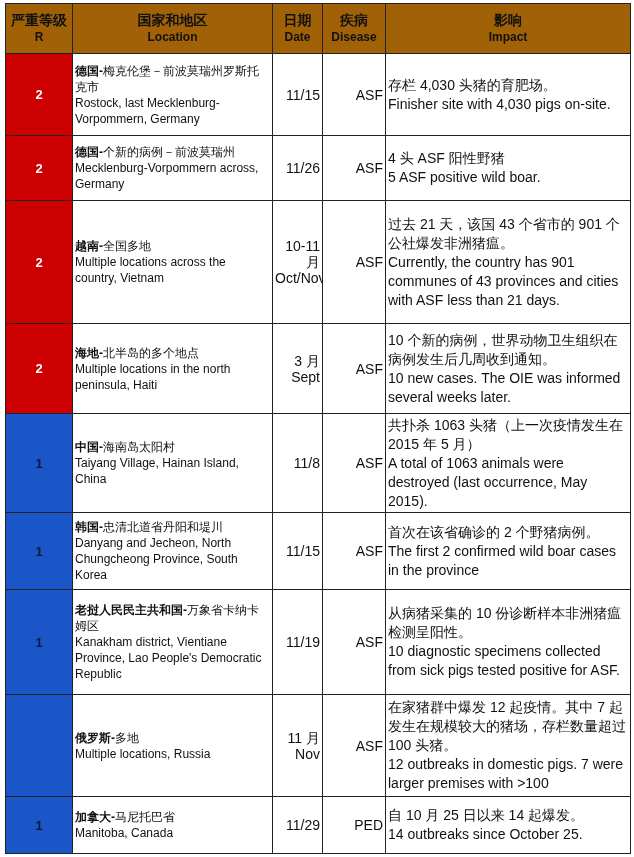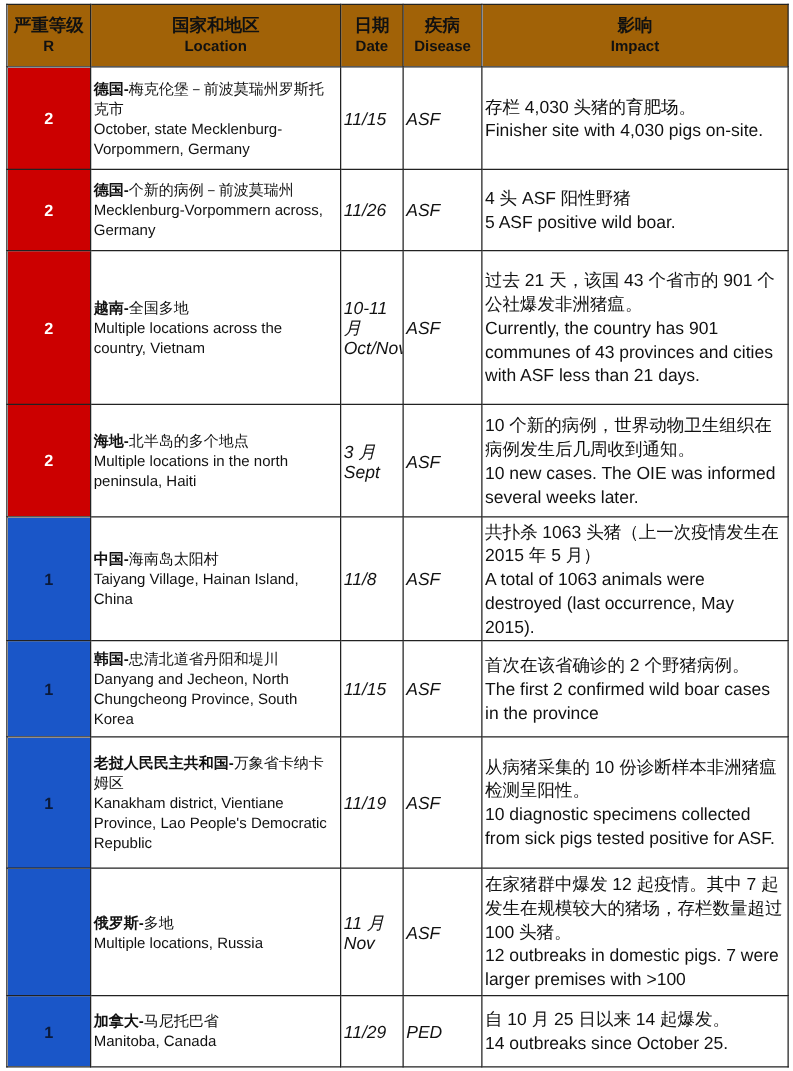--- a/index.html
+++ b/index.html
@@ -28,21 +28,21 @@
   th .en { font-size: 12px; display: block; }
   th .zh { display: block; font-size: 14px; }
   td.sev {
     text-align: center; color: #fff; font-weight: bold; font-size: 13px;
     border-bottom: 1px solid #fff;
   }
   td.sev.red { background: #cc0000; color: #ffffff; }
   td.sev.blue { background: #1a56c8; color: #0b1a3a; }
   td.loc { font-size: 12px; line-height: 16px; padding-left: 2px; }
   td.loc b { font-weight: bold; }
-  td.date, td.dis { text-align: left; font-size: 14px; line-height: 16px; font-style: italic; }
+  td.date, td.dis { text-align: right; font-size: 14px; line-height: 16px; }
   td.imp { font-size: 14px; line-height: 19px; padding-left: 2px; padding-top: 1px; }
   td.imp .zh { display: block; }
   td.imp .en { display: block; }
   .clip { overflow: hidden; }
 </style>
 </head>
 <body>
 
 <table class="outbreaks">
   <colgroup>
@@ -73,21 +73,21 @@
       <th>
         <span class="zh">影响</span>
         <span class="en">Impact</span>
       </th>
     </tr>
   </thead>
   <tbody>
 
     <tr style="height:82px">
       <td class="sev red">2</td>
-      <td class="loc"><b>德国-</b><span>梅克伦堡－前波莫瑞州罗斯托克市</span><br><span>October, state Mecklenburg-Vorpommern, Germany</span></td>
+      <td class="loc"><b>德国-</b><span>梅克伦堡－前波莫瑞州罗斯托克市</span><br><span>Rostock, last Mecklenburg-Vorpommern, Germany</span></td>
       <td class="date">11/15</td>
       <td class="dis">ASF</td>
       <td class="imp">
           <span class="zh">存栏 4,030 头猪的育肥场。</span>
           <span class="en">Finisher site with 4,030 pigs on-site.</span>
         </td>
     </tr>
 
     <tr style="height:65px">
       <td class="sev red">2</td>

